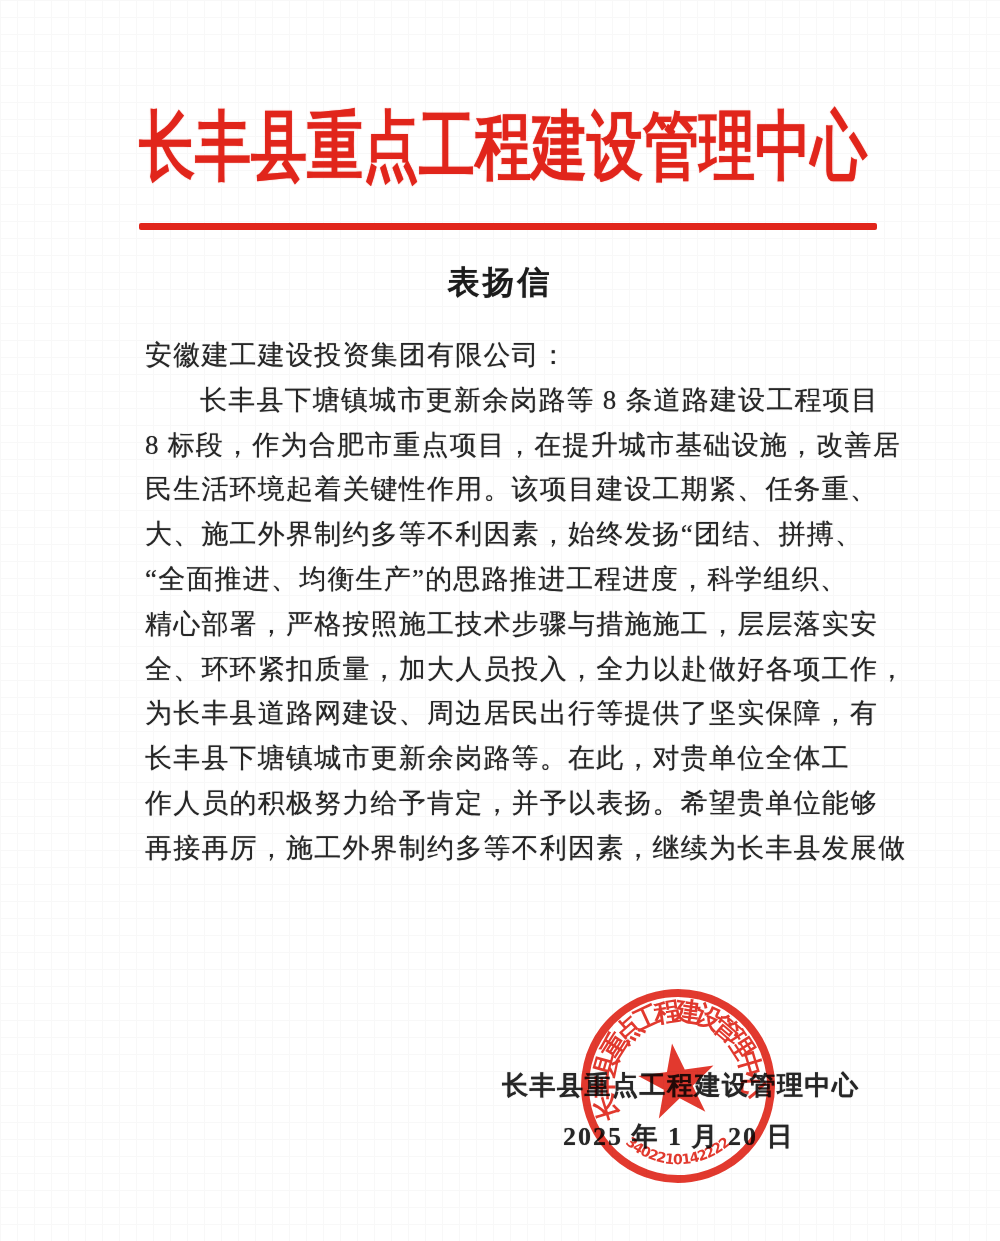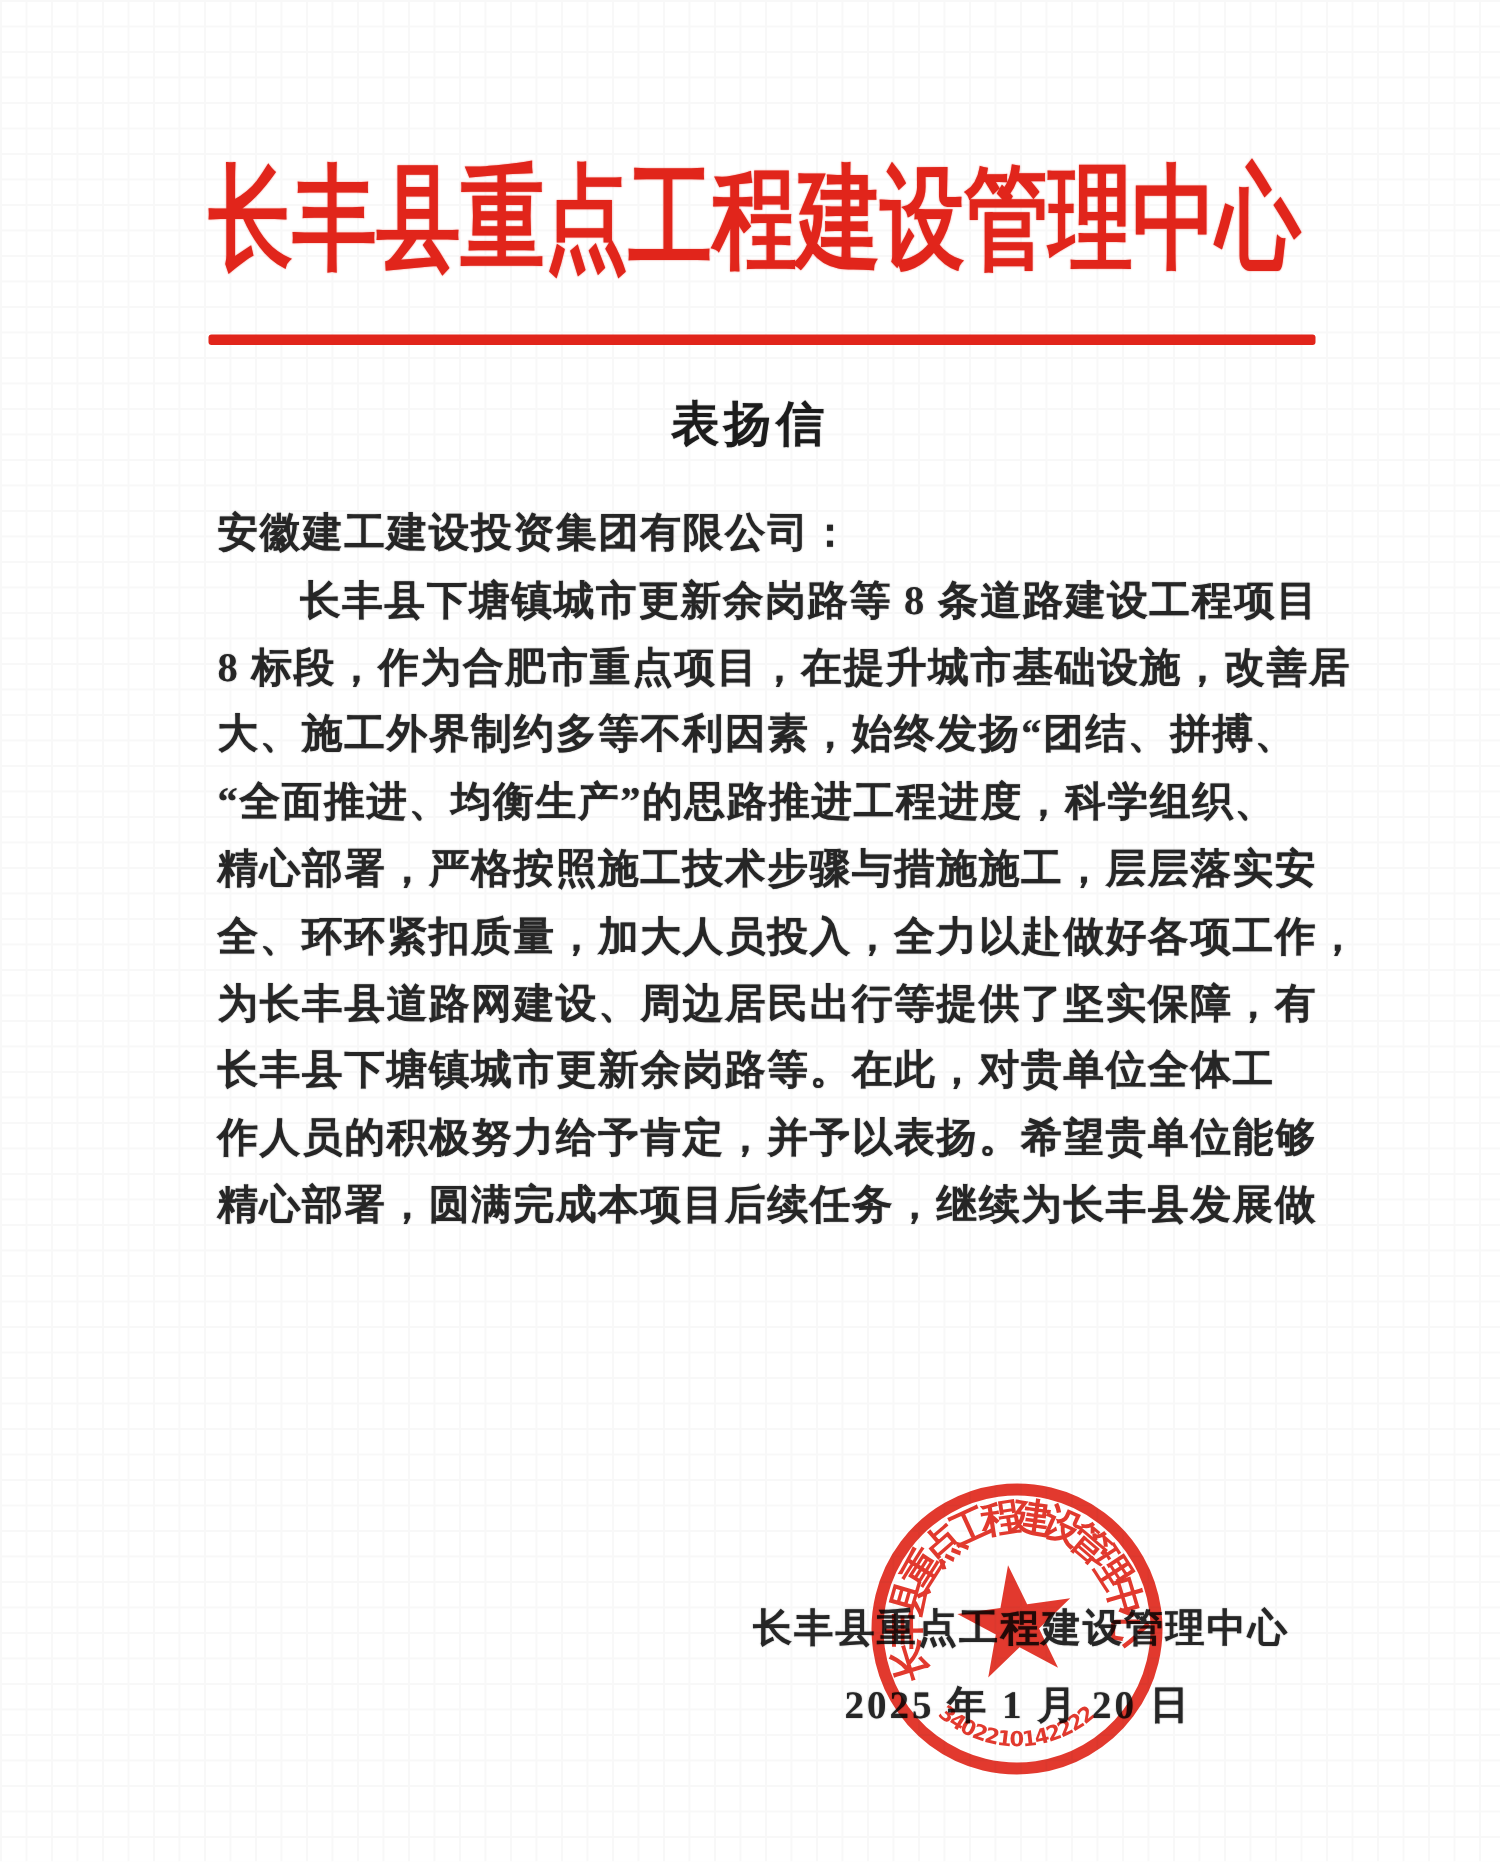--- a/index.html
+++ b/index.html
@@ -32,21 +32,21 @@
   .letter-title{
     position:absolute;top:261px;left:0;width:1000px;
     text-align:center;
     font-size:32px;font-weight:700;color:#1c1c1c;
     letter-spacing:3px;
     text-shadow:0 0 .8px rgba(0,0,0,.5);
   }
   .letter-body{
     position:absolute;top:333px;left:145px;width:738px;
     color:#262626;
-    font-size:27px;font-weight:700;
+    font-size:27px;font-weight:400;
     letter-spacing:1.2px;
     text-shadow:0 0 .9px rgba(20,20,20,.55);
   }
   .body-line{
     height:44.8px;line-height:44.8px;
     white-space:nowrap;
   }
   .body-line.indent{ text-indent:55px; }
   .signature-org{
     position:absolute;top:1068px;left:502px;
@@ -75,28 +75,29 @@
   <div class="org-header">长丰县重点工程建设管理中心</div>
 
   <div class="header-rule"></div>
 
   <div class="letter-title">表扬信</div>
 
   <div class="letter-body">
     <div class="body-line">安徽建工建设投资集团有限公司：</div>
     <div class="body-line indent">长丰县下塘镇城市更新余岗路等 8 条道路建设工程项目</div>
     <div class="body-line">8 标段，作为合肥市重点项目，在提升城市基础设施，改善居</div>
+    <div class="body-line">民生活环境起着关键性作用。该项目建设工期紧、任务重、</div>
     <div class="body-line">大、施工外界制约多等不利因素，始终发扬“团结、拼搏、</div>
     <div class="body-line">“全面推进、均衡生产”的思路推进工程进度，科学组织、</div>
     <div class="body-line">精心部署，严格按照施工技术步骤与措施施工，层层落实安</div>
     <div class="body-line">全、环环紧扣质量，加大人员投入，全力以赴做好各项工作，</div>
     <div class="body-line">为长丰县道路网建设、周边居民出行等提供了坚实保障，有</div>
     <div class="body-line">长丰县下塘镇城市更新余岗路等。在此，对贵单位全体工</div>
     <div class="body-line">作人员的积极努力给予肯定，并予以表扬。希望贵单位能够</div>
-    <div class="body-line">精心部署，圆满完成本项目后续任务，继续为长丰县发展做</div>
+    <div class="body-line">再接再厉，施工外界制约多等不利因素，继续为长丰县发展做</div>
   </div>
 
   <div class="signature-org">长丰县重点工程建设管理中心</div>
 
   <div class="signature-date">2025 年 1 月 20 日</div>
 
   <div class="seal">
     <svg width="260" height="260" viewBox="0 0 260 260" xmlns="http://www.w3.org/2000/svg">
       <g transform="rotate(-8 130 130)" fill="#e02a1e" stroke="none">
 

